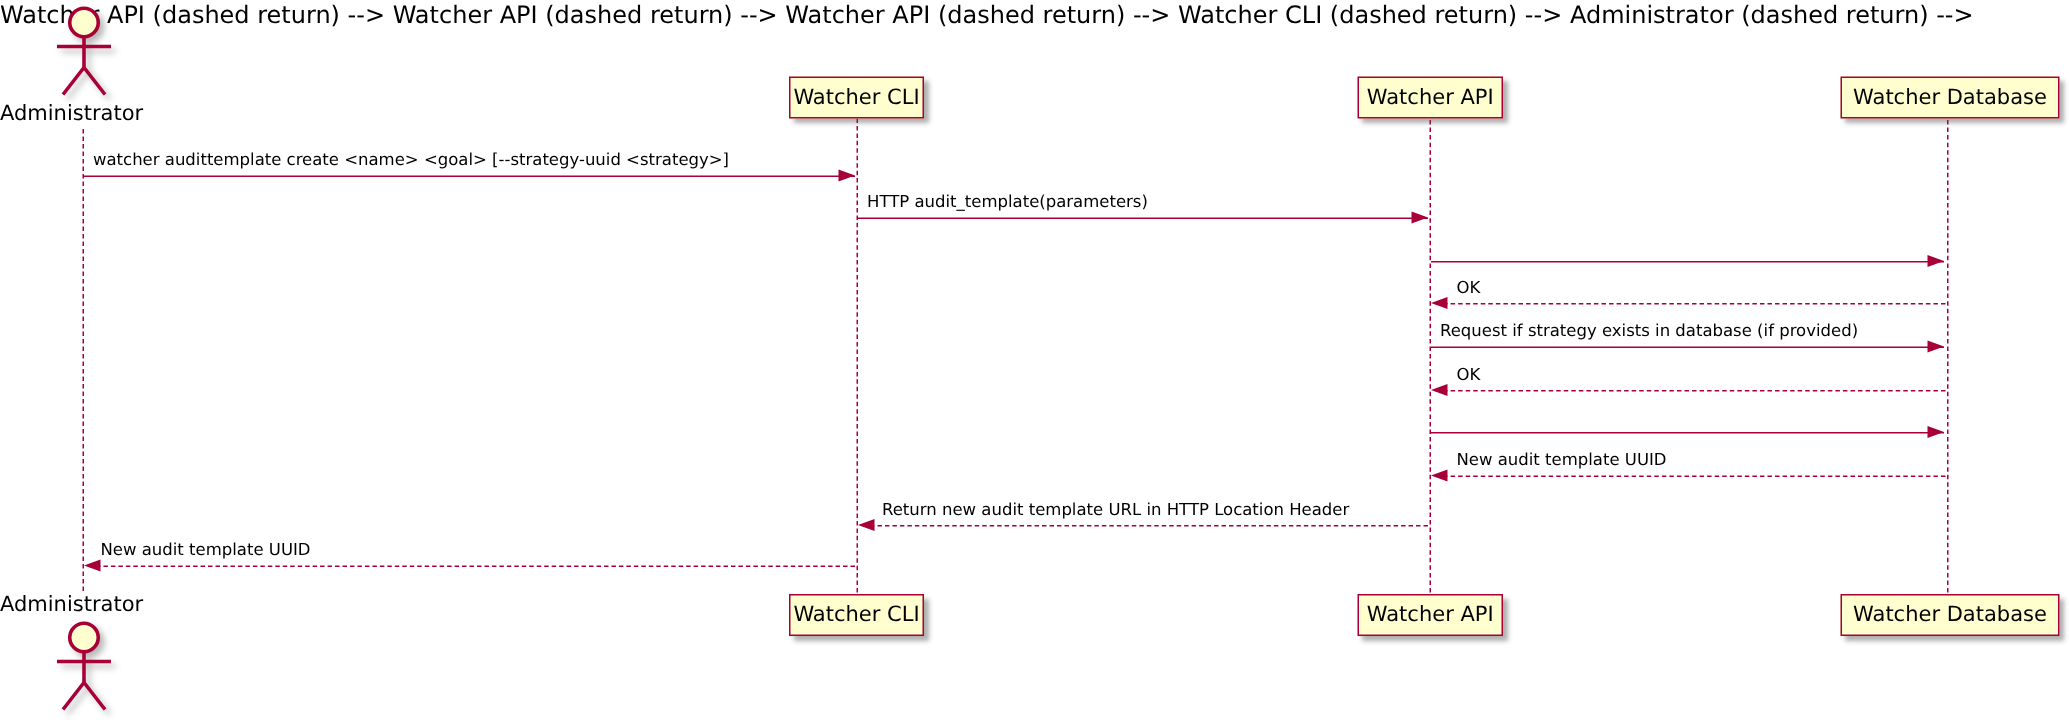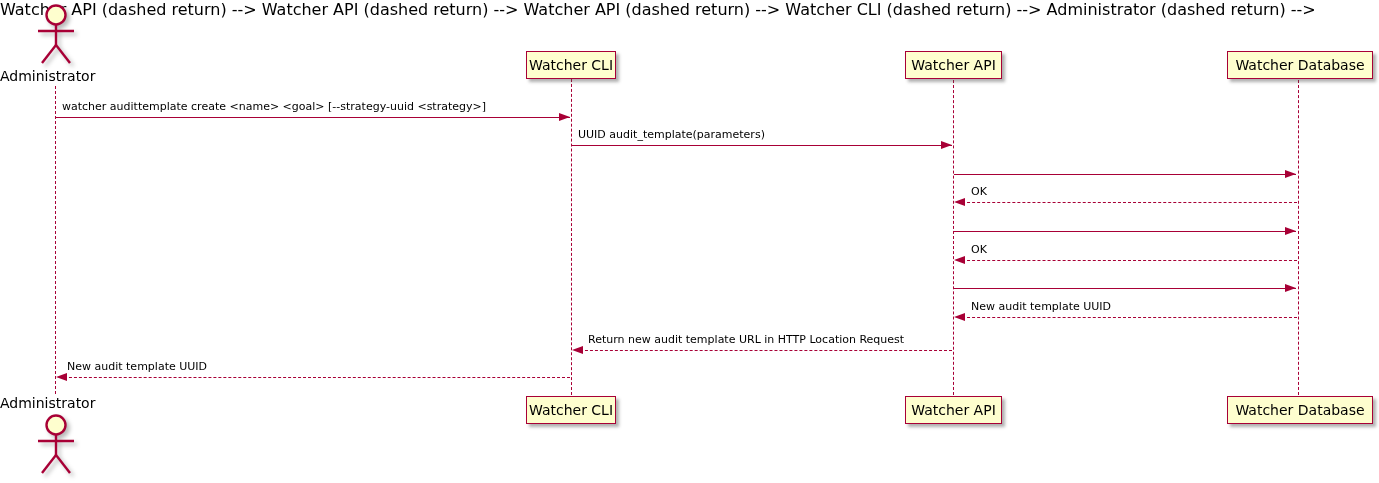--- a/index.html
+++ b/index.html
@@ -99,53 +99,54 @@
   <div class="participant-box" style="left:526px;top:396px;width:90px">Watcher CLI</div>
   <div class="participant-box" style="left:905px;top:396px;width:97px">Watcher API</div>
   <div class="participant-box" style="left:1227px;top:396px;width:146px">Watcher Database</div>
 
   
   <div class="msg-label" style="left:62px;top:100px">watcher audittemplate create &lt;name&gt; &lt;goal&gt; [--strategy-uuid &lt;strategy&gt;]</div>
   <div class="msg-line solid" style="left:56px;top:117px;width:514px"></div>
   <div class="arrow-right" style="left:559px;top:113px"></div>
 
   
-  <div class="msg-label" style="left:578px;top:128px">UUID audit_template(parameters)</div>
+  <div class="msg-label" style="left:578px;top:128px">HTTP audit_template(parameters)</div>
   <div class="msg-line solid" style="left:572px;top:145px;width:380px"></div>
   <div class="arrow-right" style="left:941px;top:141px"></div>
 
   
   <div class="msg-line solid" style="left:954px;top:174px;width:342px"></div>
   <div class="arrow-right" style="left:1285px;top:170px"></div>
 
    Watcher API (dashed return) --&gt;
   <div class="msg-label" style="left:971px;top:185px">OK</div>
   <div class="msg-line dashed" style="left:957px;top:202px;width:340px"></div>
   <div class="arrow-left" style="left:954px;top:198px"></div>
 
   
+  <div class="msg-label" style="left:960px;top:214px">Request if strategy exists in database (if provided)</div>
   <div class="msg-line solid" style="left:954px;top:231px;width:342px"></div>
   <div class="arrow-right" style="left:1285px;top:227px"></div>
 
    Watcher API (dashed return) --&gt;
   <div class="msg-label" style="left:971px;top:243px">OK</div>
   <div class="msg-line dashed" style="left:957px;top:260px;width:340px"></div>
   <div class="arrow-left" style="left:954px;top:256px"></div>
 
   
   <div class="msg-line solid" style="left:954px;top:288px;width:342px"></div>
   <div class="arrow-right" style="left:1285px;top:284px"></div>
 
    Watcher API (dashed return) --&gt;
   <div class="msg-label" style="left:971px;top:300px">New audit template UUID</div>
   <div class="msg-line dashed" style="left:957px;top:317px;width:340px"></div>
   <div class="arrow-left" style="left:954px;top:313px"></div>
 
    Watcher CLI (dashed return) --&gt;
-  <div class="msg-label" style="left:588px;top:333px">Return new audit template URL in HTTP Location Request</div>
+  <div class="msg-label" style="left:588px;top:333px">Return new audit template URL in HTTP Location Header</div>
   <div class="msg-line dashed" style="left:575px;top:350px;width:377px"></div>
   <div class="arrow-left" style="left:572px;top:346px"></div>
 
    Administrator (dashed return) --&gt;
   <div class="msg-label" style="left:67px;top:360px">New audit template UUID</div>
   <div class="msg-line dashed" style="left:59px;top:377px;width:511px"></div>
   <div class="arrow-left" style="left:56px;top:373px"></div>
 
 </div>
 

